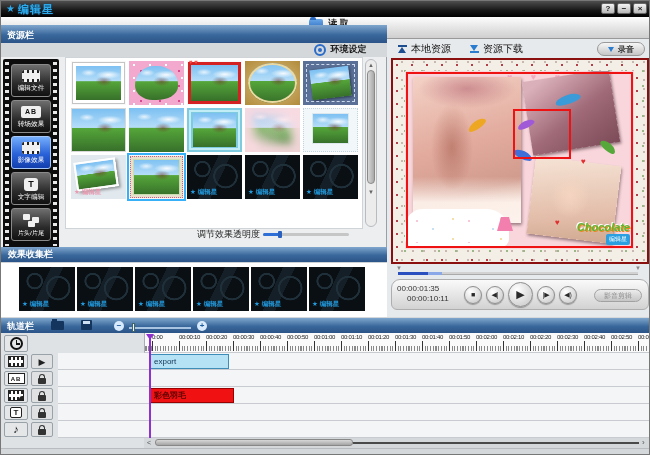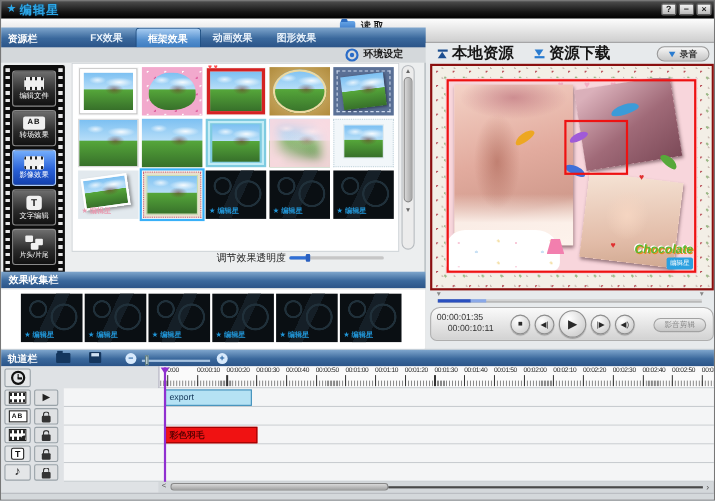--- a/index.html
+++ b/index.html
@@ -142,21 +142,21 @@
   .colbar{position:absolute;left:0;top:190px;width:386px;height:15px;
           background:linear-gradient(#7fa6cd,#3a689c 55%,#2b5488);color:#fff;font-size:9px;
           font-weight:bold;line-height:15px;padding-left:7px;}
   .colarea{position:absolute;left:0;top:205px;width:386px;height:55px;background:#fff;border-top:1px solid #cdd2d6;}
   .colthumbs{position:absolute;left:18px;top:4px;display:flex;gap:2px;}
   .colthumbs .thumb{width:56px;height:44px;}
 
   
   .rightpanel{position:absolute;left:386px;top:38px;width:264px;height:278px;background:#e7eaec;}
   .rp-head{position:absolute;left:0;top:0;width:264px;height:19px;display:flex;align-items:center;}
-  .rp-tab{display:flex;align-items:center;gap:4px;font-size:14px;font-weight:bold;color:#151515;margin-left:10px;}
+  .rp-tab{display:flex;align-items:center;gap:4px;font-size:10px;font-weight:normal;color:#151515;margin-left:10px;}
   .io-icon{display:flex;flex-direction:column;align-items:center;width:10px;}
   .io-icon .bar{width:9px;height:2px;background:#1d4f90;}
   .tri-up{width:0;height:0;border-left:4px solid transparent;border-right:4px solid transparent;
           border-bottom:6px solid #1d4f90;}
   .tri-dn{width:0;height:0;border-left:4px solid transparent;border-right:4px solid transparent;
           border-top:6px solid #2a7cd0;}
   .recbtn{position:absolute;right:6px;top:3px;width:48px;height:14px;border:1px solid #999;border-radius:7px;
           background:linear-gradient(#f6f6f6,#c6c6c6);display:flex;align-items:center;justify-content:center;
           gap:4px;font-size:8px;color:#333;font-weight:bold;}
   .recbtn .tri-dn{border-left-width:3px;border-right-width:3px;border-top-width:5px;}
@@ -310,26 +310,20 @@
       <span>保 存</span>
     </div>
     <div class="tbtn" style="margin-left:28px;">
       <span class="ic-env"></span>
       <span>环境设定</span>
     </div>
   </div>
 
   <div class="tabstrip">
     <span class="panel-label">资源栏</span>
-    <div class="tabs">
-      <span class="tab">FX效果</span>
-      <span class="tab active">框架效果</span>
-      <span class="tab">动画效果</span>
-      <span class="tab">图形效果</span>
-    </div>
   </div>
 
   <div class="leftpanel">
     <div class="midwhite"></div>
 
     <div class="filmstrip">
       <div class="sbtns">
         <div class="sbtn">
           <span class="wi-film"></span>
           <span class="lbl">编辑文件</span>

